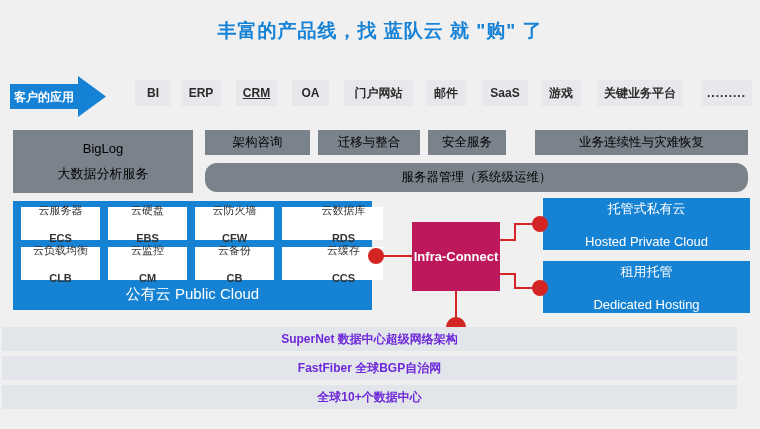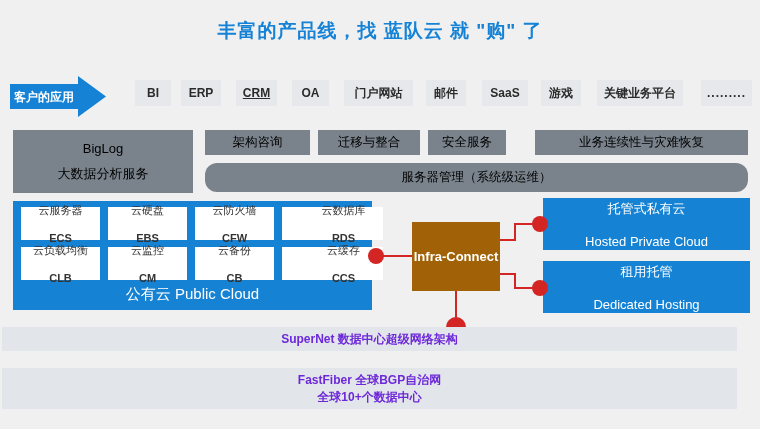--- a/index.html
+++ b/index.html
@@ -73,42 +73,42 @@
   .cell .code{font-weight:600;}
   .crow1{top:6px;} .crow2{top:46px;}
   .ccol1{left:8px;} .ccol2{left:95px;} .ccol3{left:182px;} .ccol4{left:269px;padding-left:22px;}
   .pubcloud-label{
     position:absolute;left:0;top:84px;width:100%;
     text-align:center;color:#fff;font-size:15px;
   }
   
   .infra{
     position:absolute;left:412px;top:222px;width:88px;height:69px;
-    background:#a16207;color:#fff;font-size:13px;font-weight:bold;
+    background:#be185d;color:#fff;font-size:13px;font-weight:bold;
     display:flex;align-items:center;justify-content:center;
   }
   
   .hostbox{
     position:absolute;left:543px;width:207px;height:52px;
     background:#1682d3;color:#fff;
     display:flex;flex-direction:column;align-items:center;justify-content:center;
     gap:16px;font-size:13px;
   }
   .host-0{top:198px;}
   .host-1{top:261px;}
   
   .connectors{position:absolute;left:0;top:0;pointer-events:none;}
   
   .netbar{
     position:absolute;left:2px;width:735px;height:24px;
     background:#e2e6ea;color:#6d28d9;font-size:12px;font-weight:600;
     display:flex;align-items:center;justify-content:center;
   }
   .bar-0{top:327px;}
-  .bar-1{top:356px;margin-top:12px;}
+  .bar-1{top:356px;}
   .bar-2{top:385px;}
 </style>
 </head>
 <body>
 
 <div class="stage">
 
   <div class="title">丰富的产品线，找 蓝队云 就 "购" 了</div>
 
   <div class="arrow">

